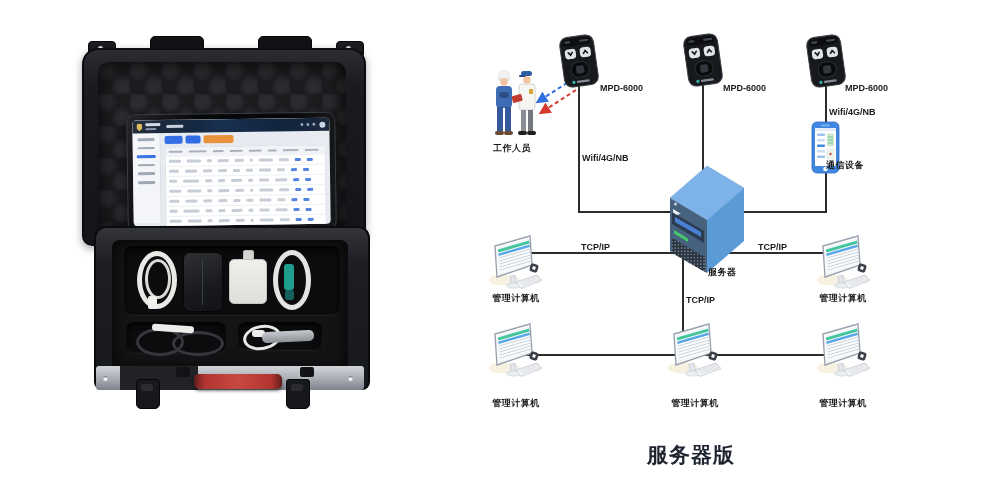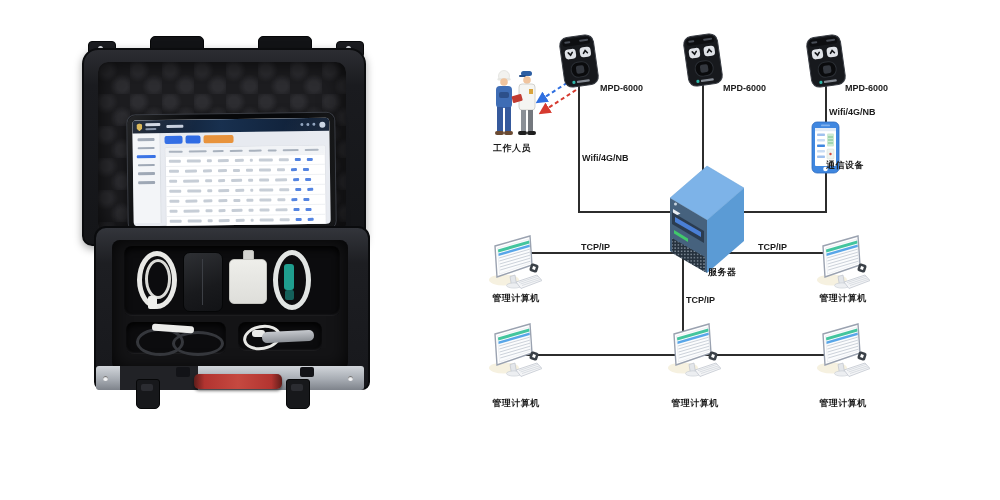--- a/index.html
+++ b/index.html
@@ -410,13 +410,14 @@
     <span class="dlabel" style="left:141px;top:242px;">TCP/IP</span>
     <span class="dlabel" style="left:318px;top:242px;">TCP/IP</span>
     <span class="dlabel" style="left:246px;top:295px;">TCP/IP</span>
     <span class="dlabel cn center" style="left:48px;top:292px;width:56px;">管理计算机</span>
     <span class="dlabel cn center" style="left:375px;top:292px;width:56px;">管理计算机</span>
     <span class="dlabel cn center" style="left:48px;top:397px;width:56px;">管理计算机</span>
     <span class="dlabel cn center" style="left:227px;top:397px;width:56px;">管理计算机</span>
     <span class="dlabel cn center" style="left:375px;top:397px;width:56px;">管理计算机</span>
   </div>
 
+  <div class="caption" style="left:611px;width:160px;">服务器版</div>
 </div>
 
 </body></html>

